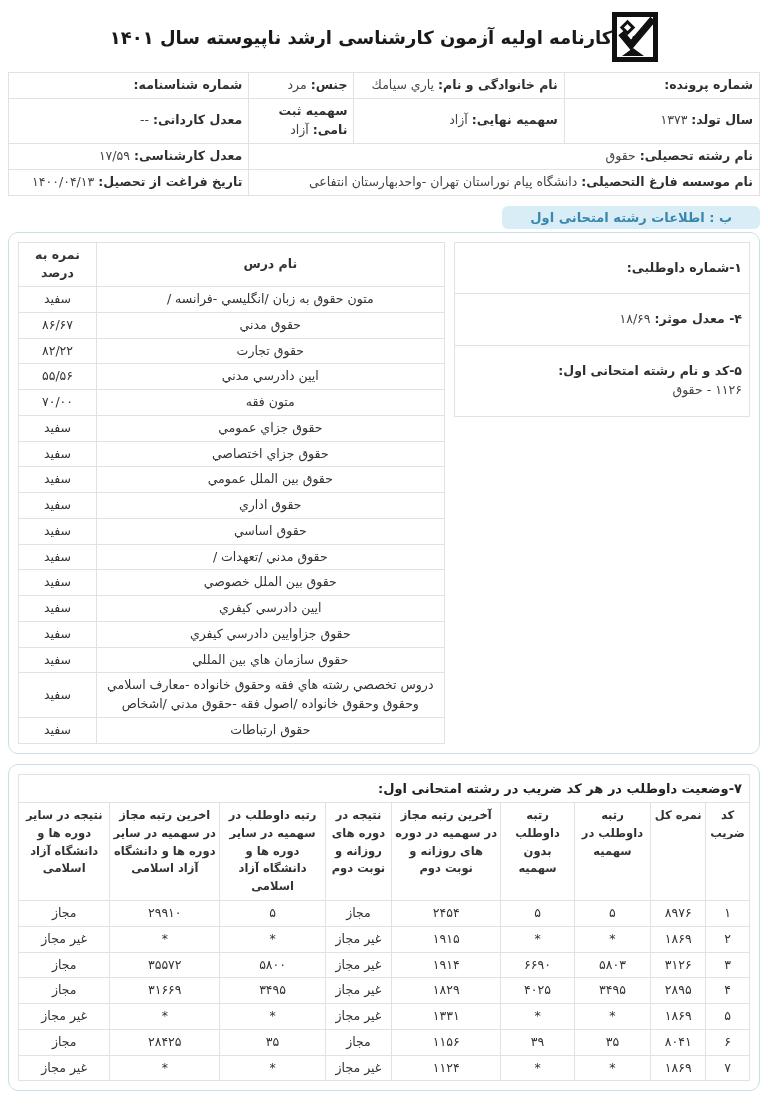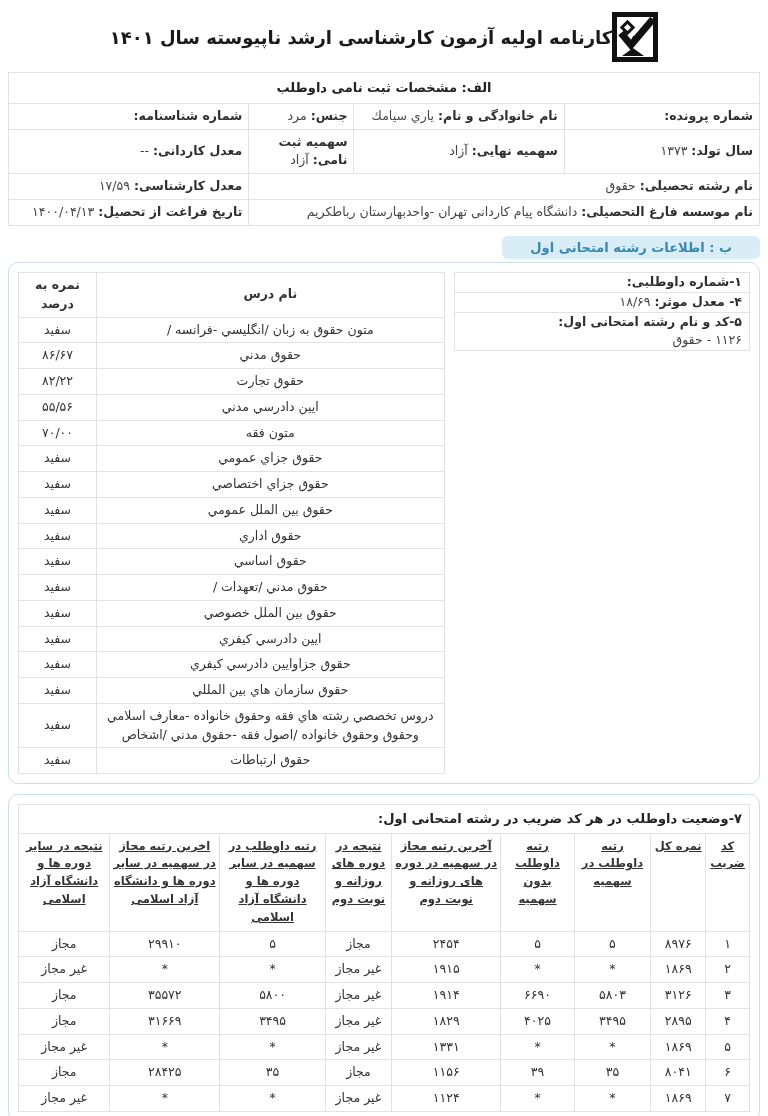--- a/index.html
+++ b/index.html
@@ -33,29 +33,29 @@
     font-weight:bold; font-size:13px; padding:4px 28px;
     border-radius:6px; margin-top:10px;
   }
   .box {
     border:1px solid #cbdfe9; border-radius:10px;
     padding:9px; margin-top:3px; background:#fff;
   }
   .b-flex { display:flex; gap:9px; align-items:flex-start; }
   .info-panel { width:41%; }
   .scores-wrap { width:59%; }
-  .info-panel td { text-align:right; padding:0 7px; }
+  .info-panel td { text-align:right; padding:16px 7px; }
   .scores-tbl .sec-title, .tbl-7 .sec-title { text-align:right; font-weight:bold; font-size:13px; padding:4px 7px; color:#222; }
   .scores-tbl th { text-align:center; font-weight:bold; }
   .scores-tbl td { text-align:center; }
   .scores-tbl .col-score { width:78px; }
   .check { color:#111; font-size:13px; }
 
   
-  .tbl-7 th { font-size:11.5px; font-weight:bold; text-align:center; vertical-align:top; padding:4px 3px; line-height:1.55;text-decoration:underline; }
+  .tbl-7 th { font-size:11.5px; font-weight:bold; text-align:center; vertical-align:top; padding:4px 3px; line-height:1.55; }
   .tbl-7 td { text-align:center; vertical-align:middle; padding:3px 3px; }
   .box-7 { margin-top:10px; }
 
   
   .logo { width:46px; height:50px; }
 </style>
 </head>
 <body>
 
 <div class="page">
@@ -67,41 +67,38 @@
       <rect x="10" y="10" width="11" height="11" transform="rotate(45 15.5 15.5)" fill="#111"></rect>
       <rect x="13" y="13" width="5" height="5" transform="rotate(45 15.5 15.5)" fill="#fff"></rect>
       <path d="M10 44 L21 36 L32 44 Z" fill="#111"></path>
       <circle cx="22.5" cy="26" r="2.2" fill="#111"></circle>
     </svg>
     <div class="doc-title">کارنامه اولیه آزمون کارشناسی ارشد ناپیوسته سال ۱۴۰۱</div>
   </div>
 
   <table class="tbl-a">
     <tbody>
-        <tr>
-      <td class="sec-title" colspan="4">الف: مشخصات ثبت نامی داوطلب</td>
-    </tr>
     <tr>
       <td style="width:26%"><span class="lbl">شماره پرونده:</span> <span class="val"></span></td>
       <td style="width:28%"><span class="lbl">نام خانوادگی و نام:</span> <span class="val">یاري سیامك</span></td>
       <td style="width:14%"><span class="lbl">جنس:</span> <span class="val">مرد</span></td>
       <td style="width:32%"><span class="lbl">شماره شناسنامه:</span> <span class="val"></span></td>
     </tr>
     <tr>
       <td><span class="lbl">سال تولد:</span> <span class="val">۱۳۷۳</span></td>
       <td><span class="lbl">سهمیه نهایی:</span> <span class="val">آزاد</span></td>
       <td><span class="lbl">سهمیه ثبت نامی:</span> <span class="val">آزاد</span></td>
       <td><span class="lbl">معدل کاردانی:</span> <span class="val">--</span></td>
     </tr>
     <tr>
       <td colspan="3"><span class="lbl">نام رشته تحصیلی:</span> <span class="val">حقوق</span></td>
       <td><span class="lbl">معدل کارشناسی:</span> <span class="val">۱۷/۵۹</span></td>
     </tr>
     <tr>
-      <td colspan="3"><span class="lbl">نام موسسه فارغ التحصیلی:</span> <span class="val">دانشگاه پیام کاردانی تهران -واحدبهارستان رباطکریم</span></td>
+      <td colspan="3"><span class="lbl">نام موسسه فارغ التحصیلی:</span> <span class="val">دانشگاه پیام نوراستان تهران -واحدبهارستان انتفاعی</span></td>
       <td><span class="lbl">تاریخ فراغت از تحصیل:</span> <span class="val">۱۴۰۰/۰۴/۱۳</span></td>
     </tr>
   </tbody>
     </table>
 
   <div>
     <span class="badge-b">ب : اطلاعات رشته امتحانی اول</span>
   </div>
 
   <div class="box">

